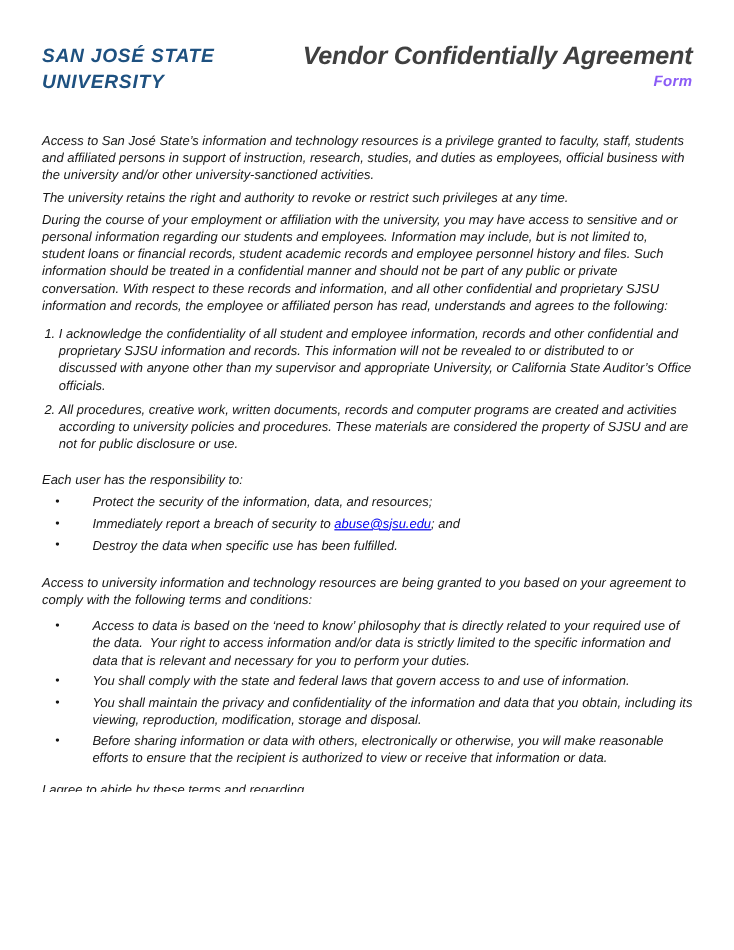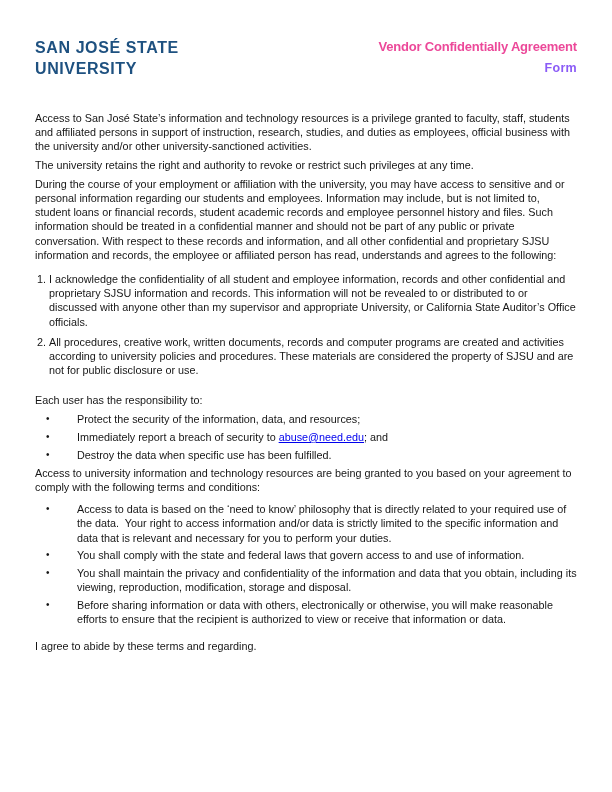--- a/index.html
+++ b/index.html
@@ -2,43 +2,43 @@
 <html><head>
 <meta charset="utf-8">
 <style>
   html,body{margin:0;padding:0;background:#ffffff;}
   body{
     width:612px;height:792px;
     font-family:"Liberation Sans",sans-serif;
     color:#161616;
     -webkit-font-smoothing:antialiased;
   }
-  .page{position:relative;width:612px;height:660px;background:#fff;overflow:hidden;}
+  .page{position:relative;width:612px;height:660px;background:#fff;overflow:hidden;font-style:italic;}
   .content{position:absolute;left:35px;top:0;width:542px;}
 
   
   .header{display:flex;justify-content:space-between;align-items:flex-start;margin-top:37px;}
   .wordmark{color:#1E5180;font-size:16px;line-height:21px;letter-spacing:.6px;font-weight:bold;}
   .title-block{text-align:right;}
-  .doc-title{font-size:13px;font-weight:bold;color:#ec4899;line-height:19px;letter-spacing:-.2px;}
+  .doc-title{font-size:21px;font-weight:bold;color:#404040;line-height:19px;letter-spacing:-.2px;}
   .doc-subtitle{font-size:12.5px;font-weight:bold;color:#8b5cf6;margin-top:5px;letter-spacing:.3px;}
 
   
   .para{font-size:10.8px;line-height:14.2px;margin:0 0 4.5px 0;}
   .intro{margin-top:32px;}
   .numlist{margin-top:10px;}
   .numitem{display:flex;font-size:10.8px;line-height:14.2px;margin-bottom:6px;}
   .num{flex:none;width:12px;padding-left:2px;}
   .itext{flex:1;}
   .sec-head{margin-top:16px;}
   .bullets{margin-top:3px;}
   .bullet{display:flex;font-size:10.8px;line-height:14.2px;margin-bottom:3.5px;}
   .bdot{flex:none;width:31px;padding-left:11px;font-size:10px;}
   .btext{flex:1;}
-  .terms-head{margin-top:4px;margin-bottom:8px;}
+  .terms-head{margin-top:17px;margin-bottom:8px;}
   .agree{margin-top:13px;margin-bottom:7px;}
   a.email-link{color:#0000EE;text-decoration:underline;}
 
   
   .sig-table{width:542px;border-collapse:collapse;table-layout:fixed;}
   .sig-table td{
     border:1.5px solid #000;
     height:26px;
     vertical-align:top;
     padding:2px 4px 0 6px;
@@ -91,21 +91,21 @@
 
     <p class="para sec-head">Each user has the responsibility to:</p>
 
     <div class="bullets">
       <div class="bullet">
         <span class="bdot">•</span>
         <span class="btext">Protect the security of the information, data, and resources;</span>
       </div>
       <div class="bullet">
         <span class="bdot">•</span>
-        <span class="btext"><span>Immediately report a breach of security to </span><a href="#" class="email-link">abuse@need.edu</a><span>; and</span></span>
+        <span class="btext"><span>Immediately report a breach of security to </span><a href="#" class="email-link">abuse@sjsu.edu</a><span>; and</span></span>
       </div>
       <div class="bullet">
         <span class="bdot">•</span>
         <span class="btext">Destroy the data when specific use has been fulfilled.</span>
       </div>
     </div>
 
     <p class="para terms-head">Access to university information and technology resources are being granted to you based on your agreement to comply with the following terms and conditions:</p>
 
     <div class="bullets">

